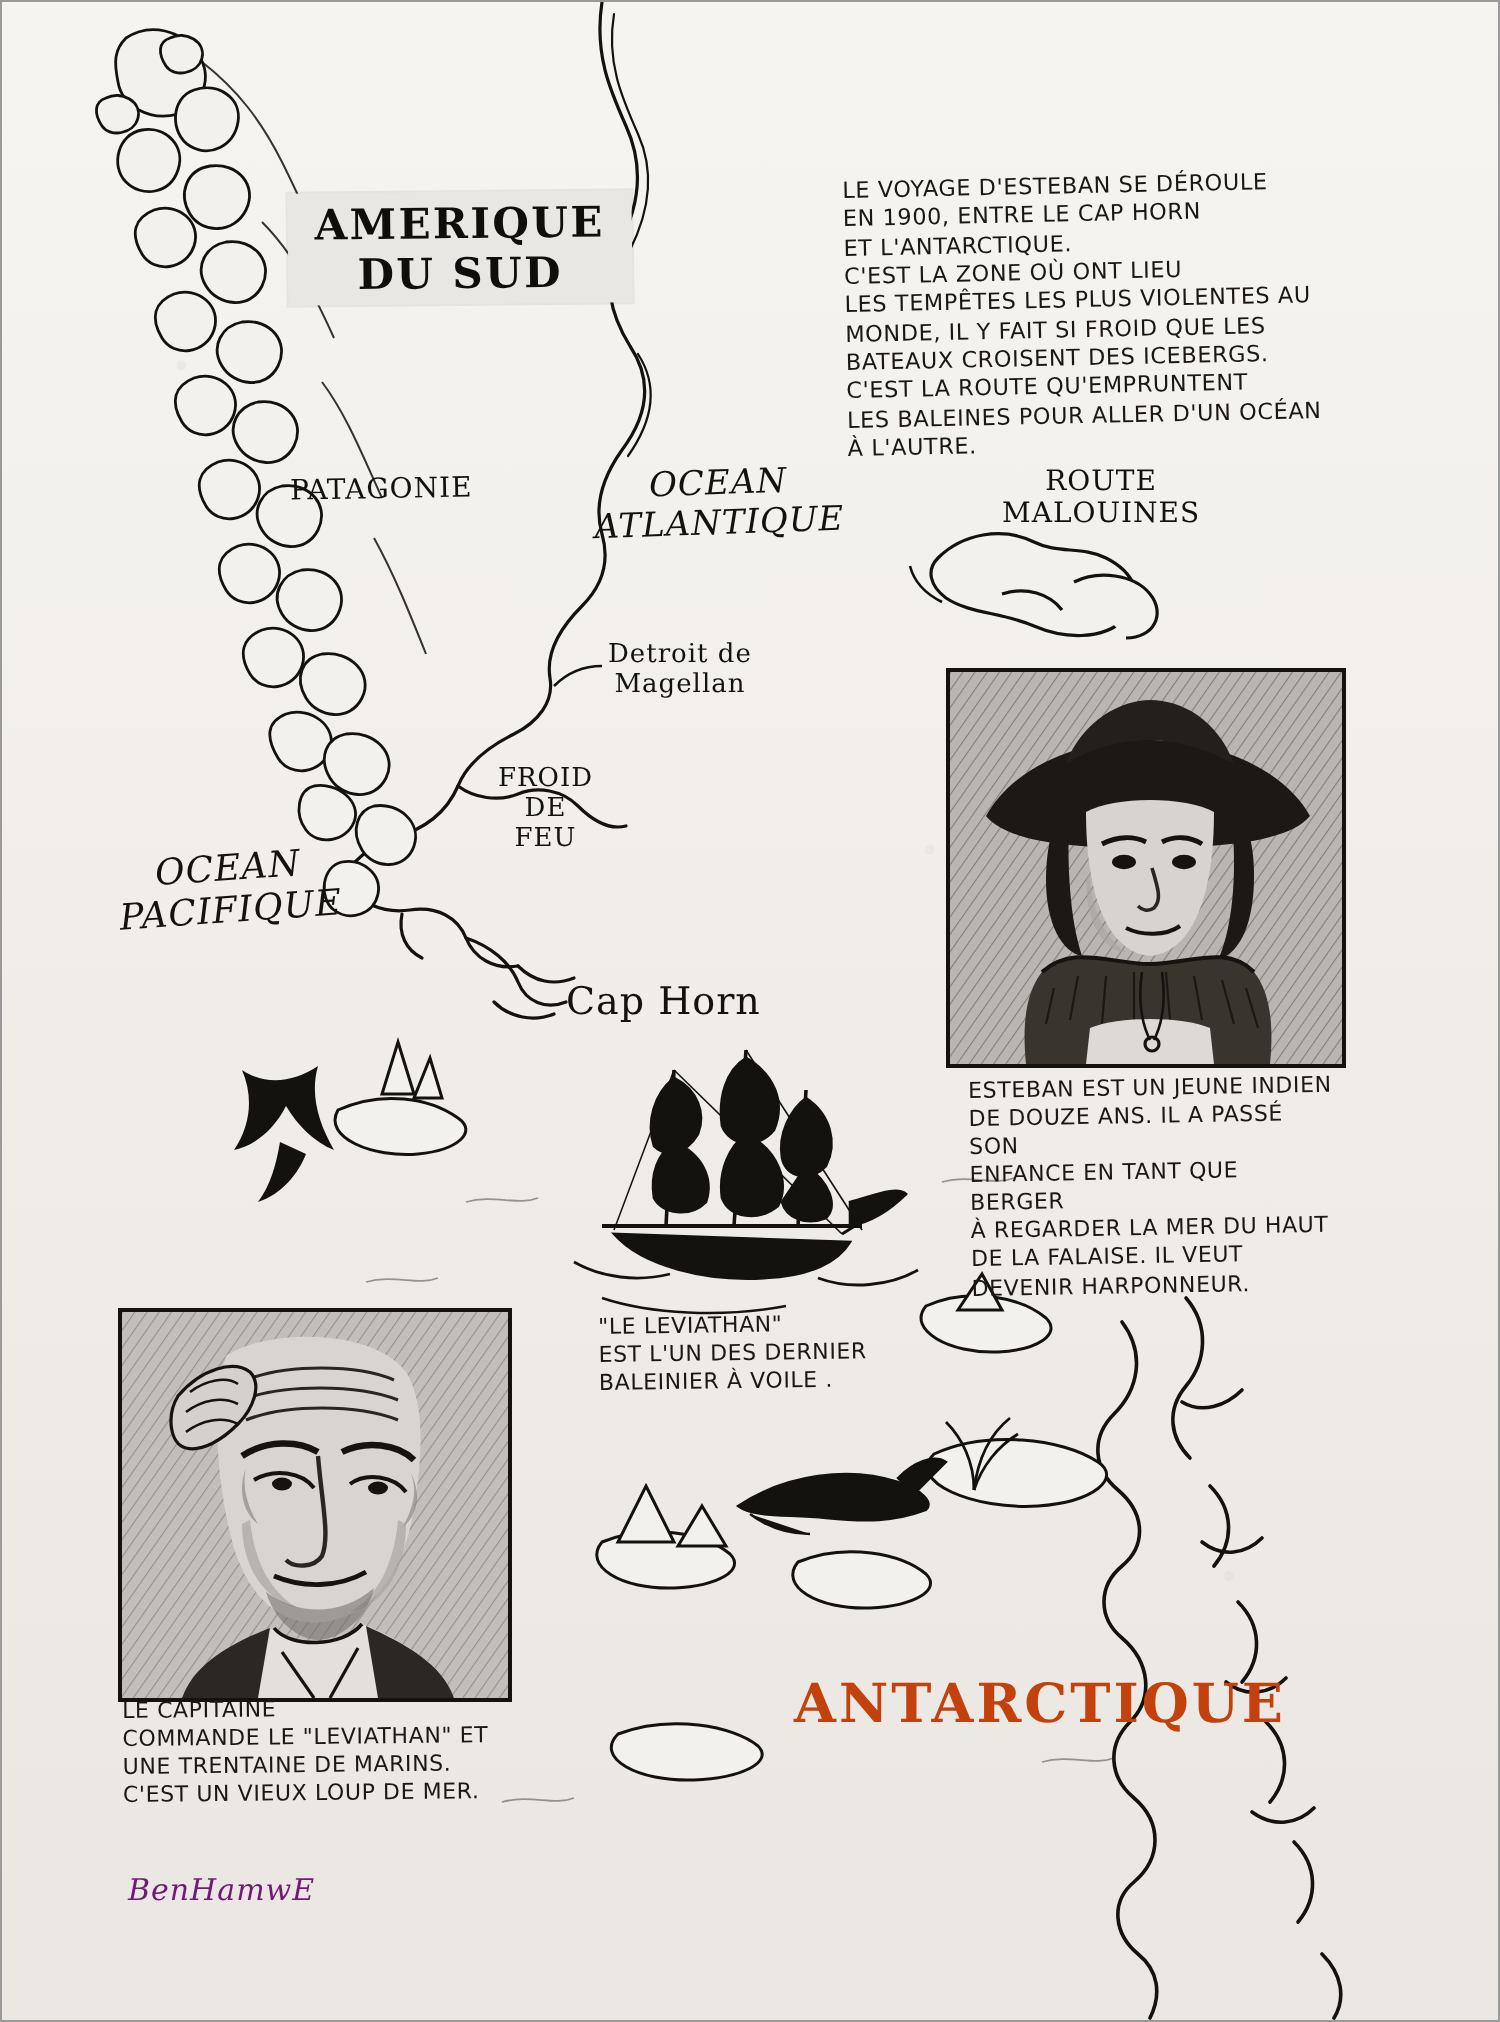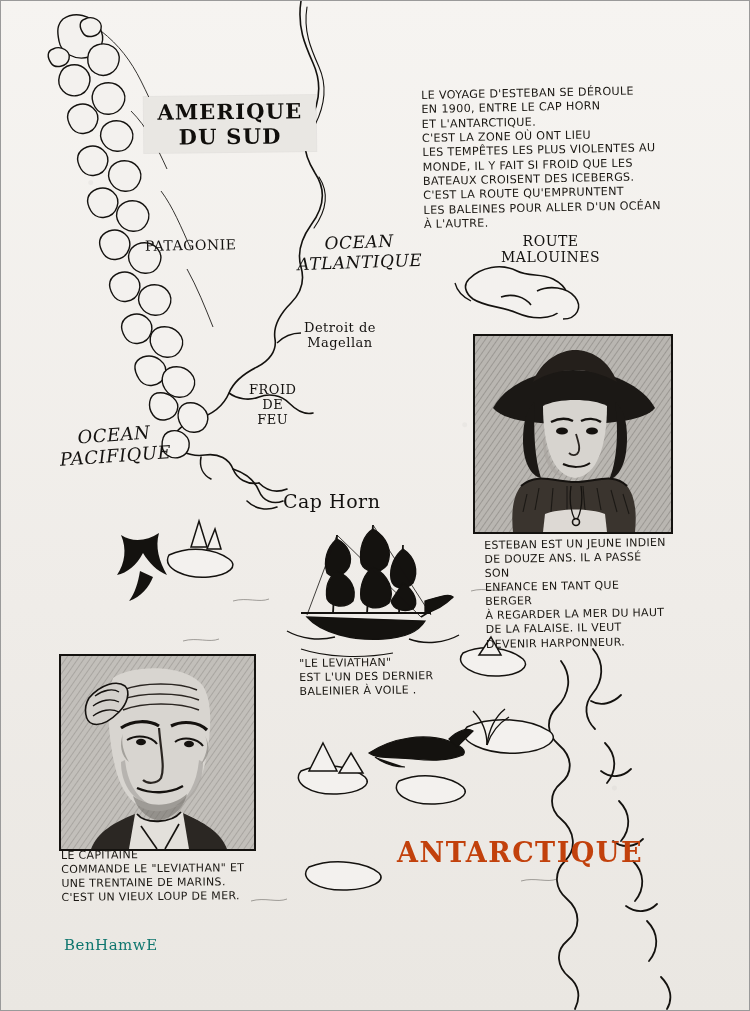--- a/index.html
+++ b/index.html
@@ -106,22 +106,23 @@
     font-weight: bold;
     letter-spacing: 1.5px;
     color: #c2410c;
   }
 
   #signature {
     position: absolute;
     left: 63px;
     top: 935px;
     font-family: "DejaVu Serif", serif;
+    font-style: italic;
     font-size: 15px;
-    color: #0f766e;
+    color: #701a75;
     letter-spacing: 0.5px;
   }
 </style>
 </head>
 <body>
 
 <div id="page">
   <div id="grain"></div>
 
   <svg class="layer" viewBox="0 0 750 1011">

